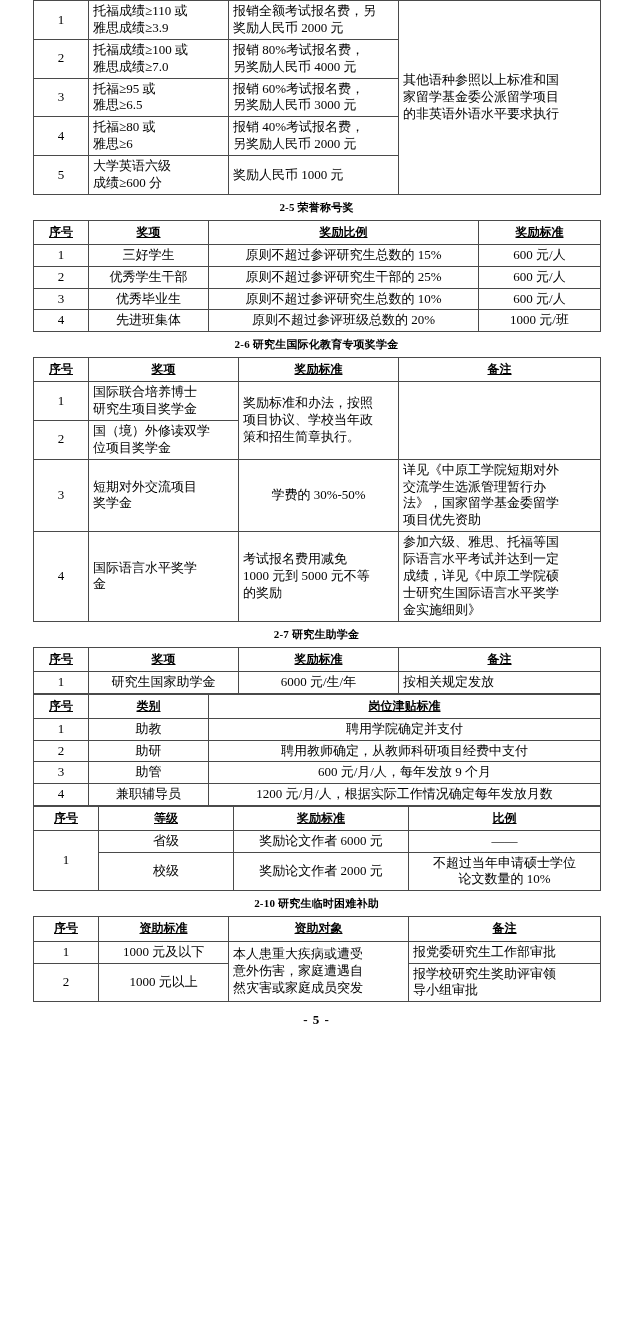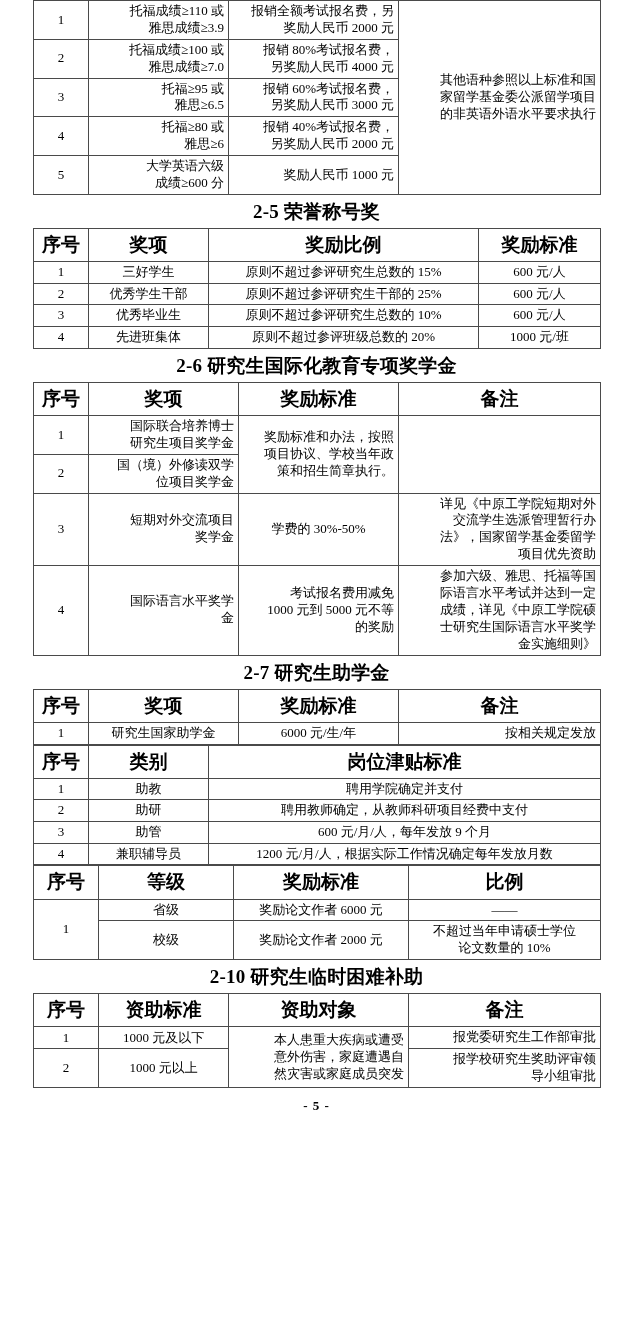--- a/index.html
+++ b/index.html
@@ -26,21 +26,21 @@
     position: absolute;
     left: 33px;
     top: 0px;
     width: 567px;
   }
 
   
   .section-title {
     text-align: center;
     font-weight: bold;
-    font-size: 19px;
+    font-size: 11px;
     line-height: 1;
     padding: 7px 0 7px 0;
     letter-spacing: 0.2px;
     font-family: "Liberation Serif", "DejaVu Serif", serif;
   }
 
   
   table.doc {
     width: 567px;
     border-collapse: collapse;
@@ -51,25 +51,26 @@
   }
   table.doc td, table.doc th {
     border: 1px solid #4a4a4a;
     padding: 2px 4px;
     vertical-align: middle;
     font-weight: normal;
     word-wrap: break-word;
   }
   table.doc th {
     font-weight: bold;
-    font-size: 19px;
+    font-size: 12px;
     padding: 4px 4px;
+    text-decoration: underline;
   }
   .c  { text-align: center; }
-  .l  { text-align: right; }
+  .l  { text-align: left; }
   .num { text-align: center; }
   .tight { line-height: 1.30; }
 
   
   table.doc {
     border: 1px solid #4a4a4a;
   }
 
   .cell-lines {
     display: block;

